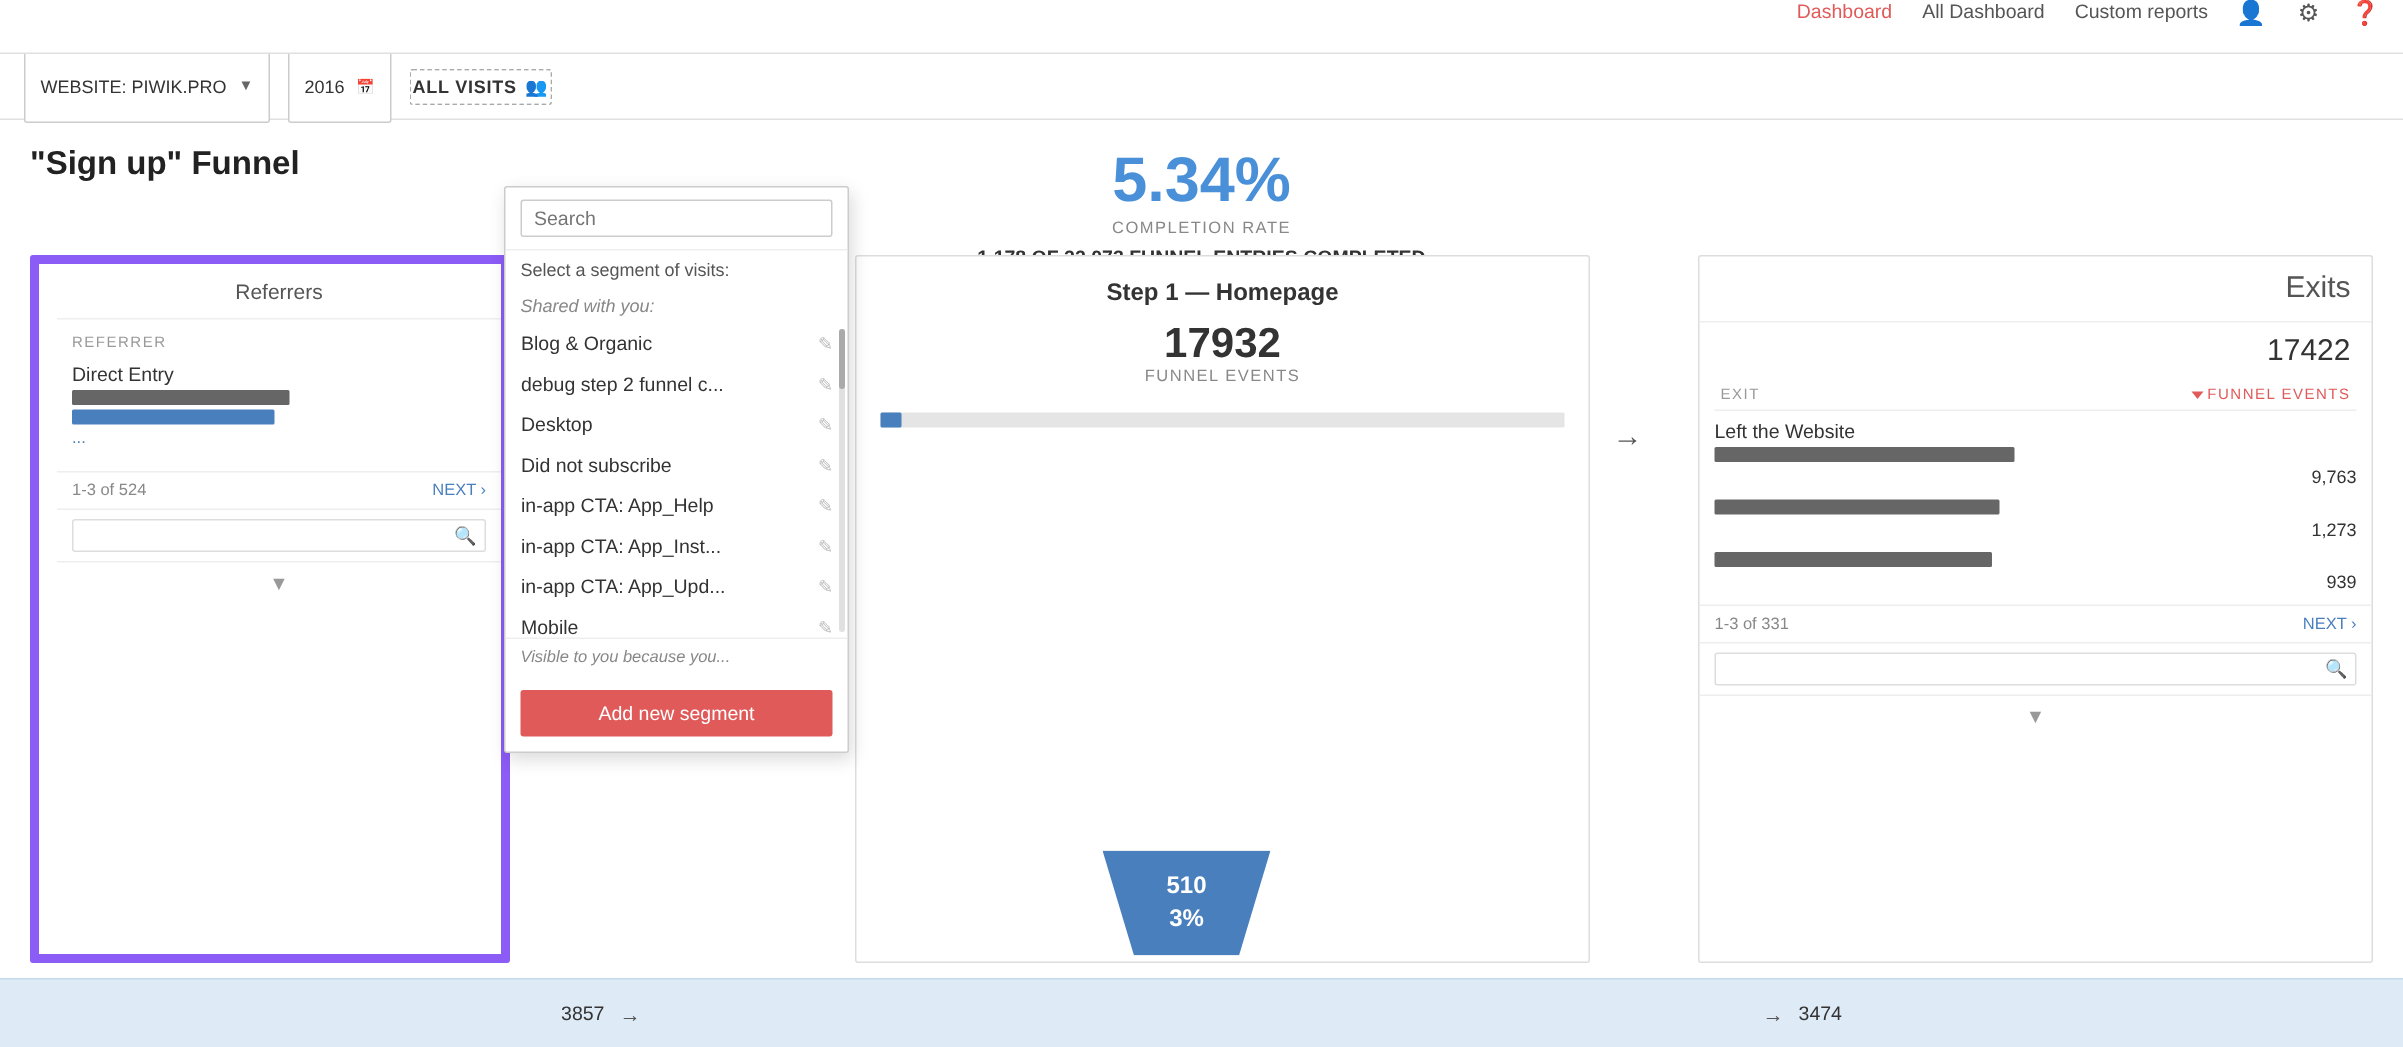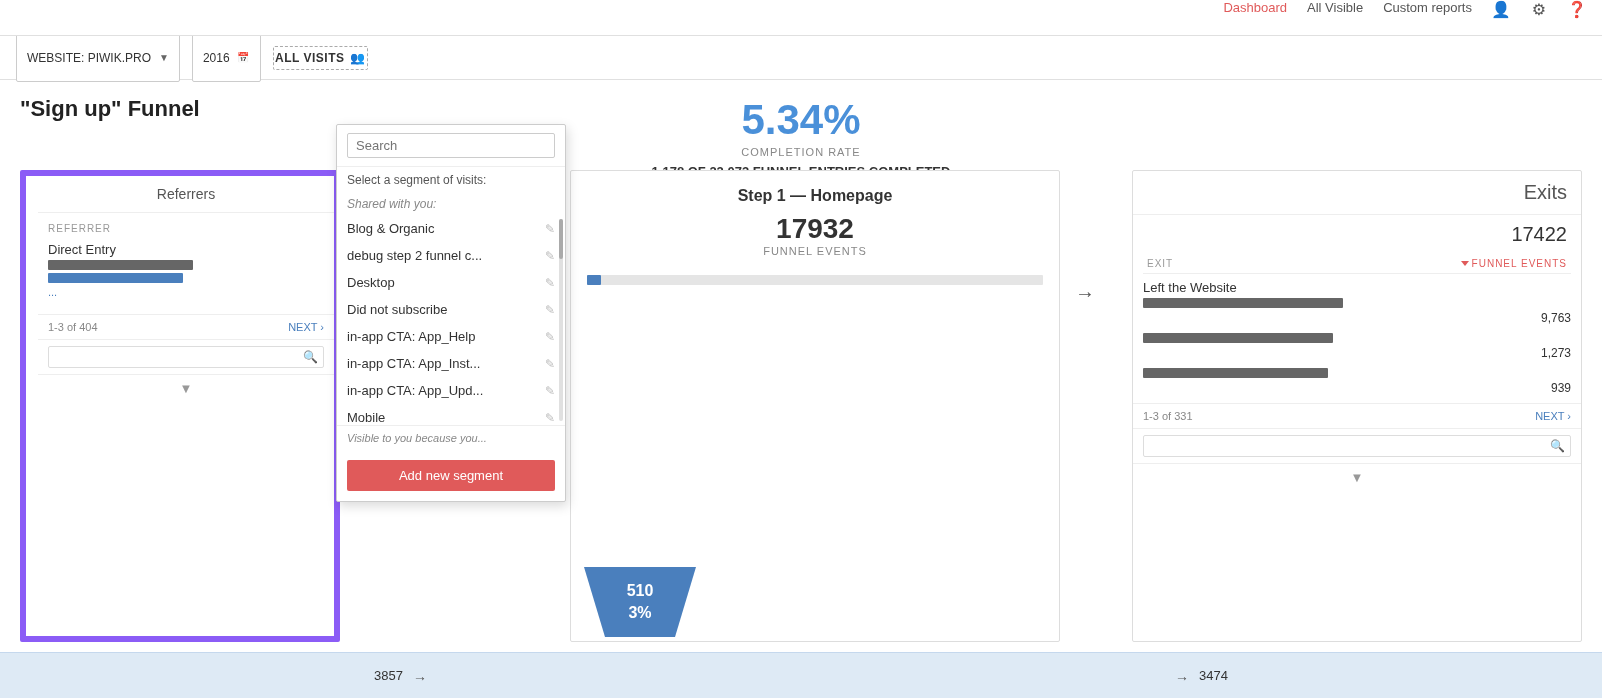--- a/index.html
+++ b/index.html
@@ -106,22 +106,22 @@
       border: 1px solid #ddd; border-radius: 2px; background: #fff; overflow: hidden;
     }
     .step-header { text-align: center; padding: 16px 10px 6px; }
     .step-title { font-size: 16px; font-weight: bold; color: #333; }
     .step-events-num { font-size: 28px; font-weight: bold; color: #333; margin-top: 8px; }
     .step-events-label { font-size: 11px; text-transform: uppercase; letter-spacing: 1px; color: #888; }
     .step-bar-container { margin: 12px 16px; }
     .step-bar-bg { height: 10px; background: #e5e5e5; border-radius: 1px; }
     .step-bar-fill { height: 10px; background: #4a7fbd; width: 3%; border-radius: 1px; }
     .funnel-trapezoid {
-      position: absolute; bottom: 56px; left: 570px; width: 414px;
-      height: 80px; display: flex; align-items: center; 
+      position: absolute; bottom: 56px; left: 584px; width: 414px;
+      height: 80px; display: flex; align-items: center; justify-content: center;
     }
     .trapezoid-shape {
       width: 140px; height: 70px;
       background: #4a7fbd;
       clip-path: polygon(10% 0%, 90% 0%, 75% 100%, 25% 100%);
       display: flex; flex-direction: column; align-items: center; justify-content: center;
       color: #fff; font-weight: bold; font-size: 16px; line-height: 1.4;
     }
 
     
@@ -173,21 +173,21 @@
     
     .arrow-connector {
       position: absolute; font-size: 20px; color: #555;
     }
   </style>
 </head>
 <body>
 
 <div class="top-nav">
   <a class="active">Dashboard</a>
-  <a>All Visible</a>
+  <a>All Dashboard</a>
   <a>Custom reports</a>
   <span class="top-nav-icon">👤</span>
   <span class="top-nav-icon">⚙</span>
   <span class="top-nav-icon">❓</span>
 </div>
 
 <div class="toolbar">
   <button class="toolbar-btn">
     <span>WEBSITE: PIWIK.PRO</span>
     <span class="caret">▼</span>
@@ -219,21 +219,21 @@
     <div class="panel-body">
       <div class="panel-label">REFERRER</div>
       <div class="referrer-row">
         <div class="referrer-name">Direct Entry</div>
         <div class="referrer-bar" style="width:145px;"></div>
         <div class="referrer-bar blue" style="width:135px;"></div>
         <div style="font-size:11px;color:#4a7fbd;cursor:pointer;">...</div>
       </div>
     </div>
     <div class="panel-pagination">
-      <span>1-3 of 404</span>
+      <span>1-3 of 524</span>
       <span class="next-link">NEXT ›</span>
     </div>
     <div class="panel-search">
       <div class="panel-search-wrap">
         <input class="panel-search-input" type="text" style="">
         <span class="search-icon-sm">🔍</span>
       </div>
     </div>
     <div class="panel-footer">
       <span class="panel-footer-caret">▼</span>

